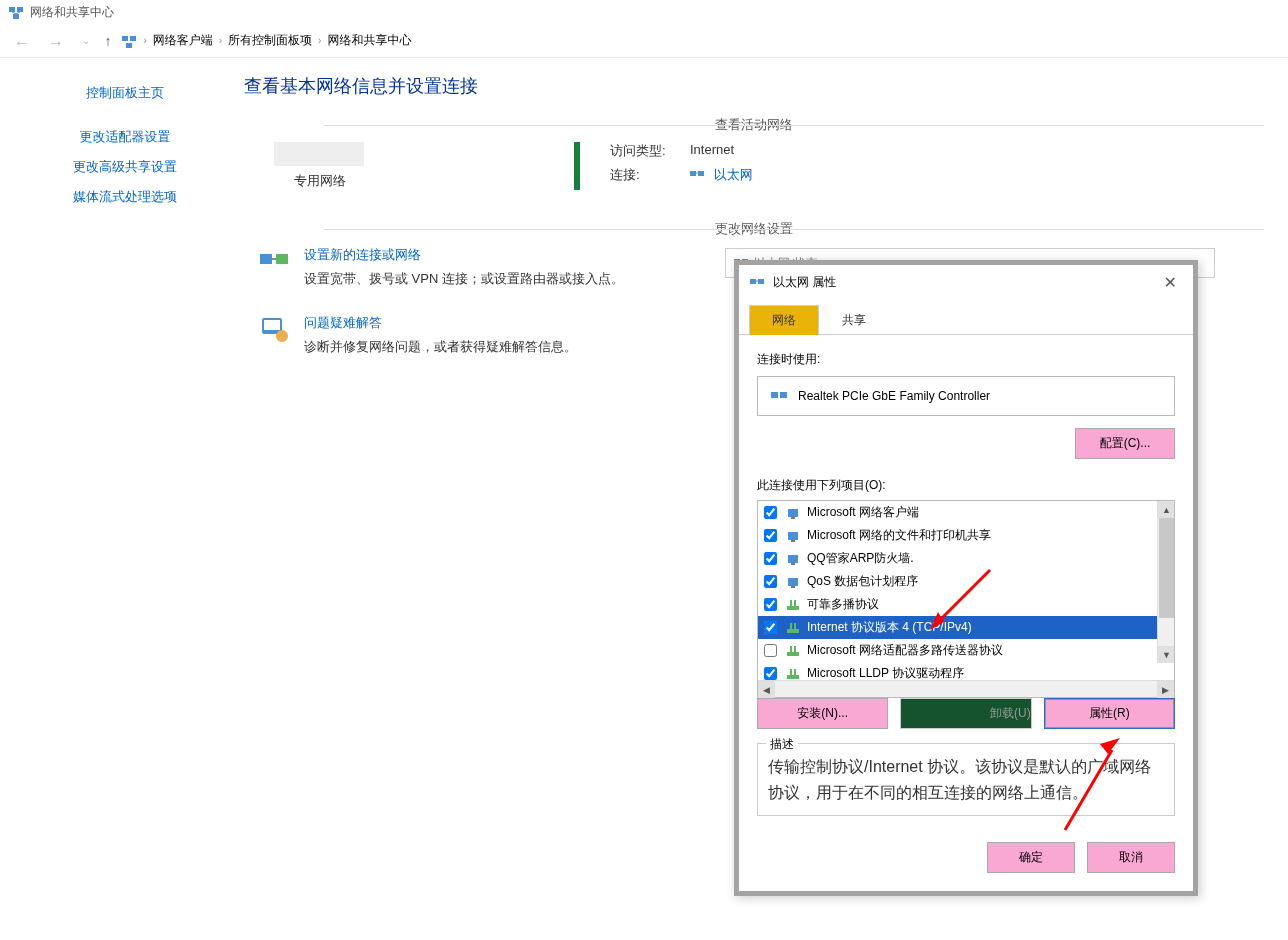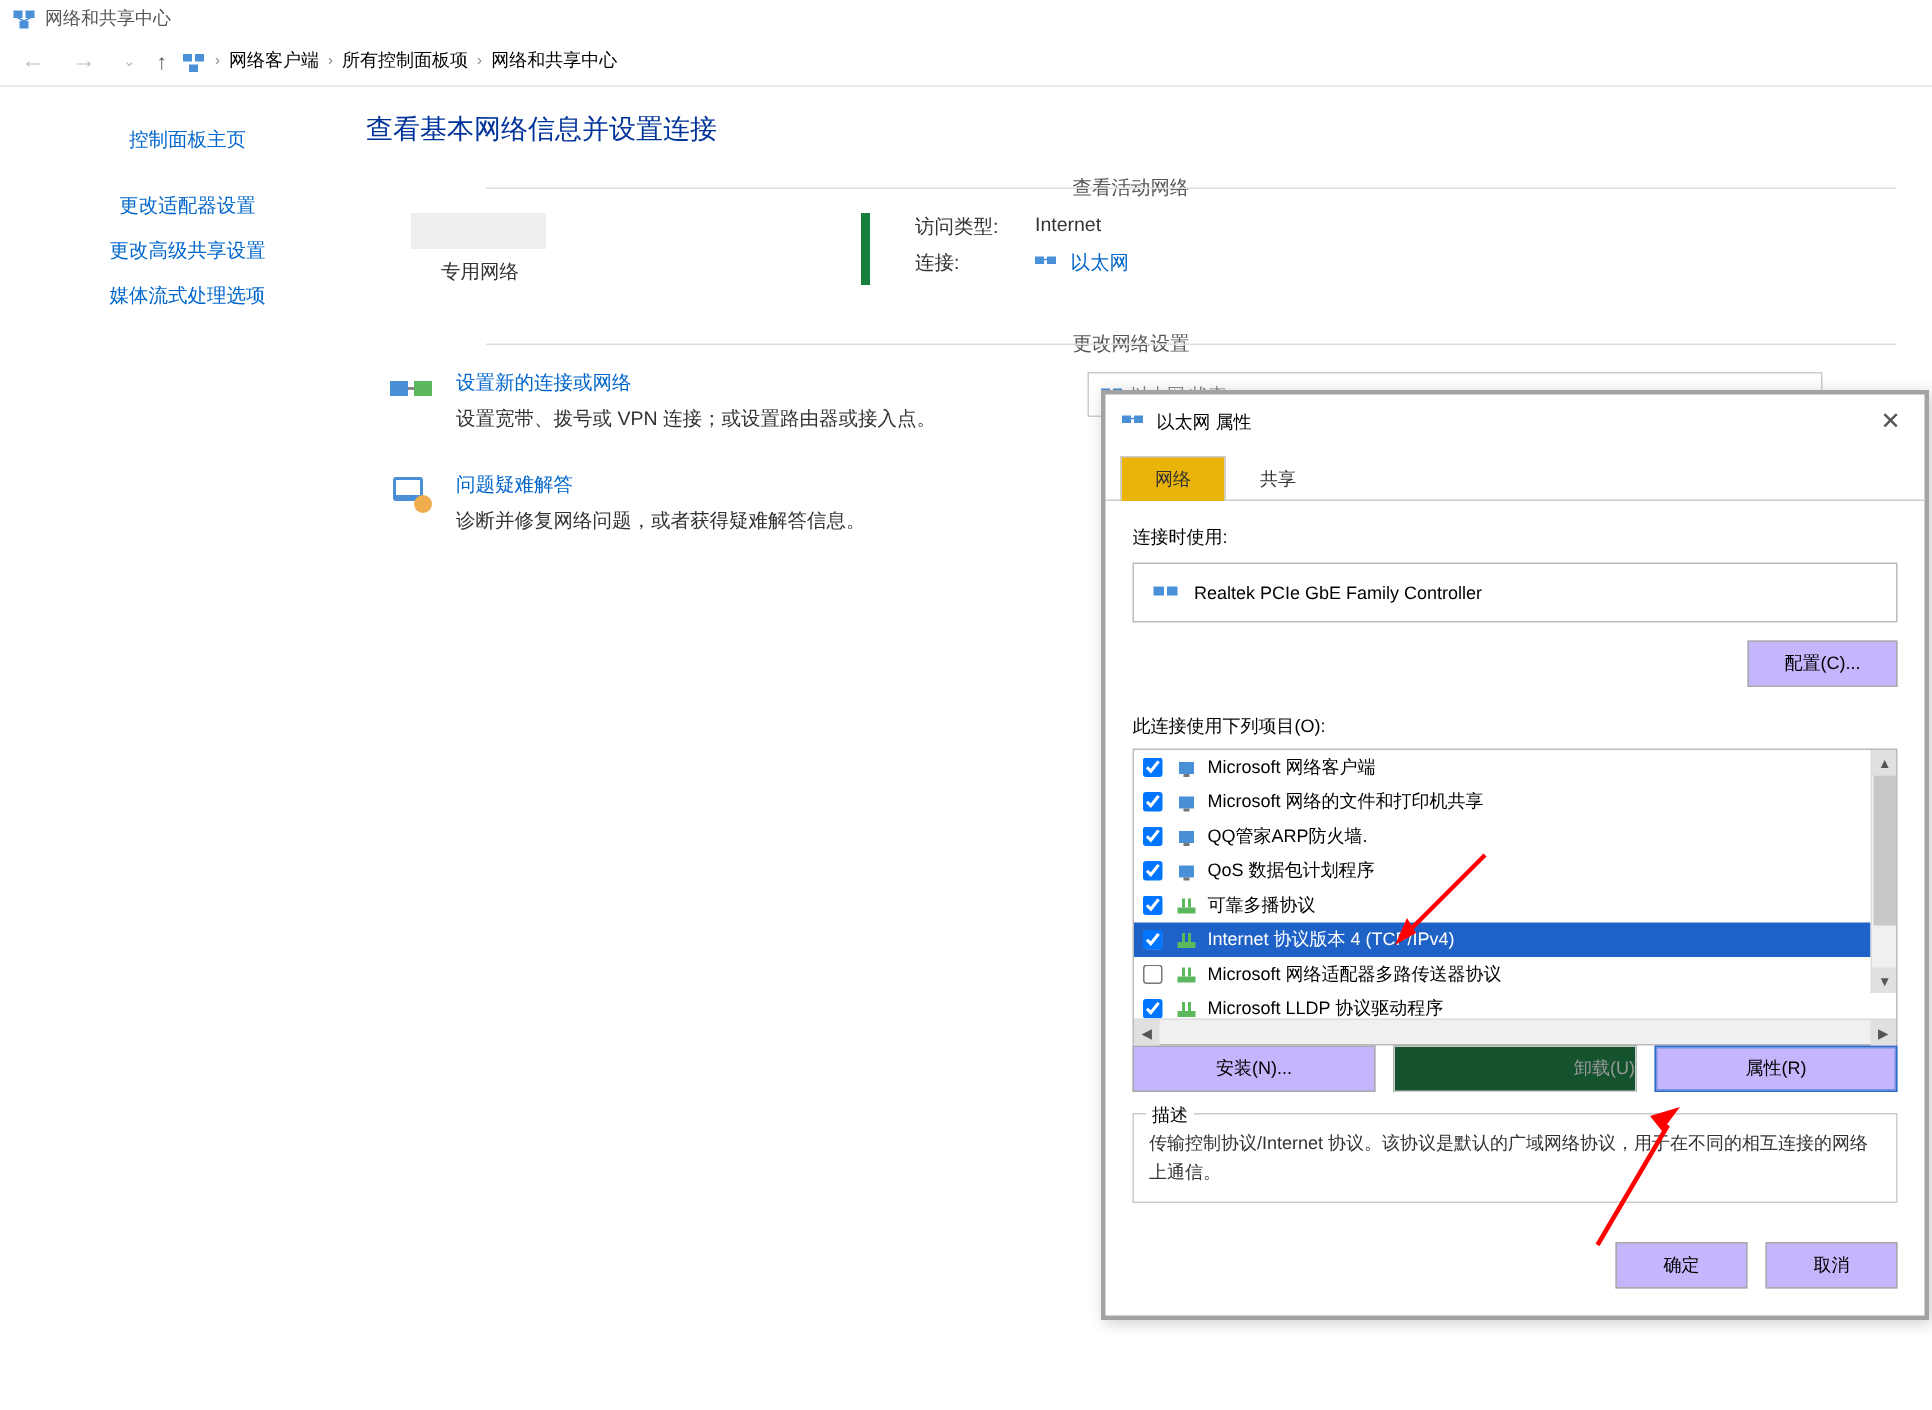--- a/index.html
+++ b/index.html
@@ -113,22 +113,22 @@
       align-items: center;
       gap: 6px;
       z-index: 1;
     }
 
     
     .dialog {
       position: absolute;
       left: 734px;
       top: 260px;
-      width: 552px;
-      border: 3px solid #a3a3a3;
+      width: 464px;
+      border: 5px solid #a3a3a3;
       background: #fff;
       box-shadow: 2px 2px 10px rgba(0,0,0,0.2);
       z-index: 2;
     }
     .dialog-titlebar {
       display: flex;
       align-items: center;
       padding: 8px 10px;
       gap: 8px;
     }
@@ -160,21 +160,21 @@
       padding: 10px 12px;
       display: flex;
       align-items: center;
       gap: 10px;
       margin-bottom: 12px;
       font-family: "Segoe UI", sans-serif;
     }
     .btn-row-right { display: flex; justify-content: flex-end; margin-bottom: 18px; }
     .win-btn {
       border: 1px solid #aaa;
-      background: #c4b5fd;
+      background: #f9a8d4;
       padding: 6px 0;
       min-width: 100px;
       text-align: center;
       cursor: pointer;
       font-size: 12px;
     }
     .win-btn.highlight { border-color: #2a6fc7; box-shadow: 0 0 0 1px rgba(42,111,199,0.5) inset; }
     .win-btn.disabled { color: #999; border-color: #ccc; background: #14532d; cursor: default; text-align: right; }
     .items-label { margin-bottom: 6px; }
     .items-box {
@@ -238,21 +238,21 @@
       padding: 10px;
       position: relative;
     }
     .fieldset-legend {
       position: absolute;
       top: -8px; left: 8px;
       background: #fff;
       padding: 0 4px;
       font-size: 12px;
     }
-    .desc-text { font-size: 12px; line-height: 1.6; color: #333; }
+    .desc-text { font-size: 16px; line-height: 1.6; color: #333; }
     .dialog-footer {
       display: flex;
       justify-content: flex-end;
       gap: 12px;
       padding: 14px 18px 18px;
     }
     .dialog-footer .win-btn { min-width: 88px; }
 
     
     .red-arrow {

